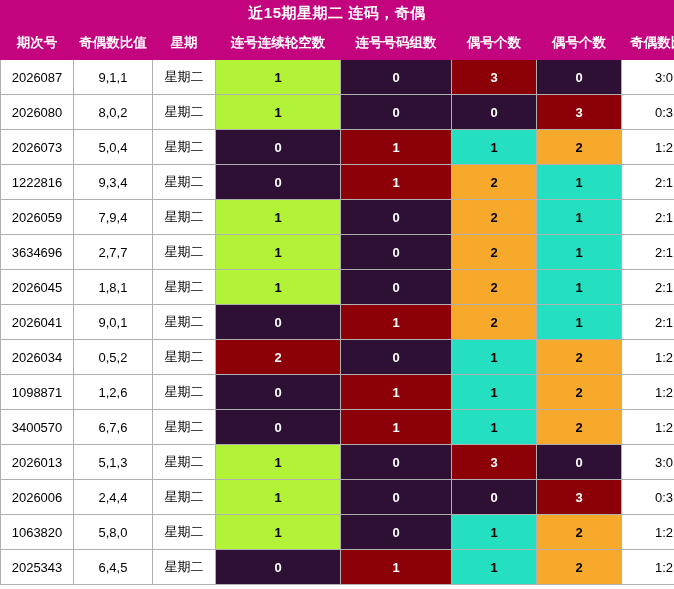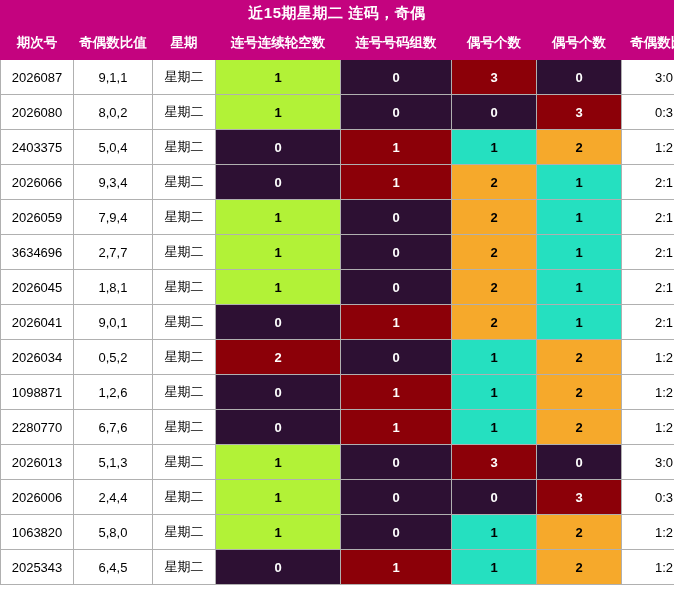--- a/index.html
+++ b/index.html
@@ -106,31 +106,31 @@
           <td class="col-0">2026080</td>
           <td class="col-1">8,0,2</td>
           <td class="col-2">星期二</td>
           <td class="col-3 c-green">1</td>
           <td class="col-4 c-dark">0</td>
           <td class="col-5 c-dark">0</td>
           <td class="col-6 c-maroon">3</td>
           <td class="col-7">0:3</td>
         </tr>
         <tr>
-          <td class="col-0">2403375</td>
+          <td class="col-0">2026073</td>
           <td class="col-1">5,0,4</td>
           <td class="col-2">星期二</td>
           <td class="col-3 c-dark">0</td>
           <td class="col-4 c-red">1</td>
           <td class="col-5 c-cyan">1</td>
           <td class="col-6 c-orange">2</td>
           <td class="col-7">1:2</td>
         </tr>
         <tr>
-          <td class="col-0">2026066</td>
+          <td class="col-0">1222816</td>
           <td class="col-1">9,3,4</td>
           <td class="col-2">星期二</td>
           <td class="col-3 c-dark">0</td>
           <td class="col-4 c-red">1</td>
           <td class="col-5 c-orange">2</td>
           <td class="col-6 c-cyan">1</td>
           <td class="col-7">2:1</td>
         </tr>
         <tr>
           <td class="col-0">2026059</td>
@@ -186,21 +186,21 @@
           <td class="col-0">1098871</td>
           <td class="col-1">1,2,6</td>
           <td class="col-2">星期二</td>
           <td class="col-3 c-dark">0</td>
           <td class="col-4 c-red">1</td>
           <td class="col-5 c-cyan">1</td>
           <td class="col-6 c-orange">2</td>
           <td class="col-7">1:2</td>
         </tr>
         <tr>
-          <td class="col-0">2280770</td>
+          <td class="col-0">3400570</td>
           <td class="col-1">6,7,6</td>
           <td class="col-2">星期二</td>
           <td class="col-3 c-dark">0</td>
           <td class="col-4 c-red">1</td>
           <td class="col-5 c-cyan">1</td>
           <td class="col-6 c-orange">2</td>
           <td class="col-7">1:2</td>
         </tr>
         <tr>
           <td class="col-0">2026013</td>

